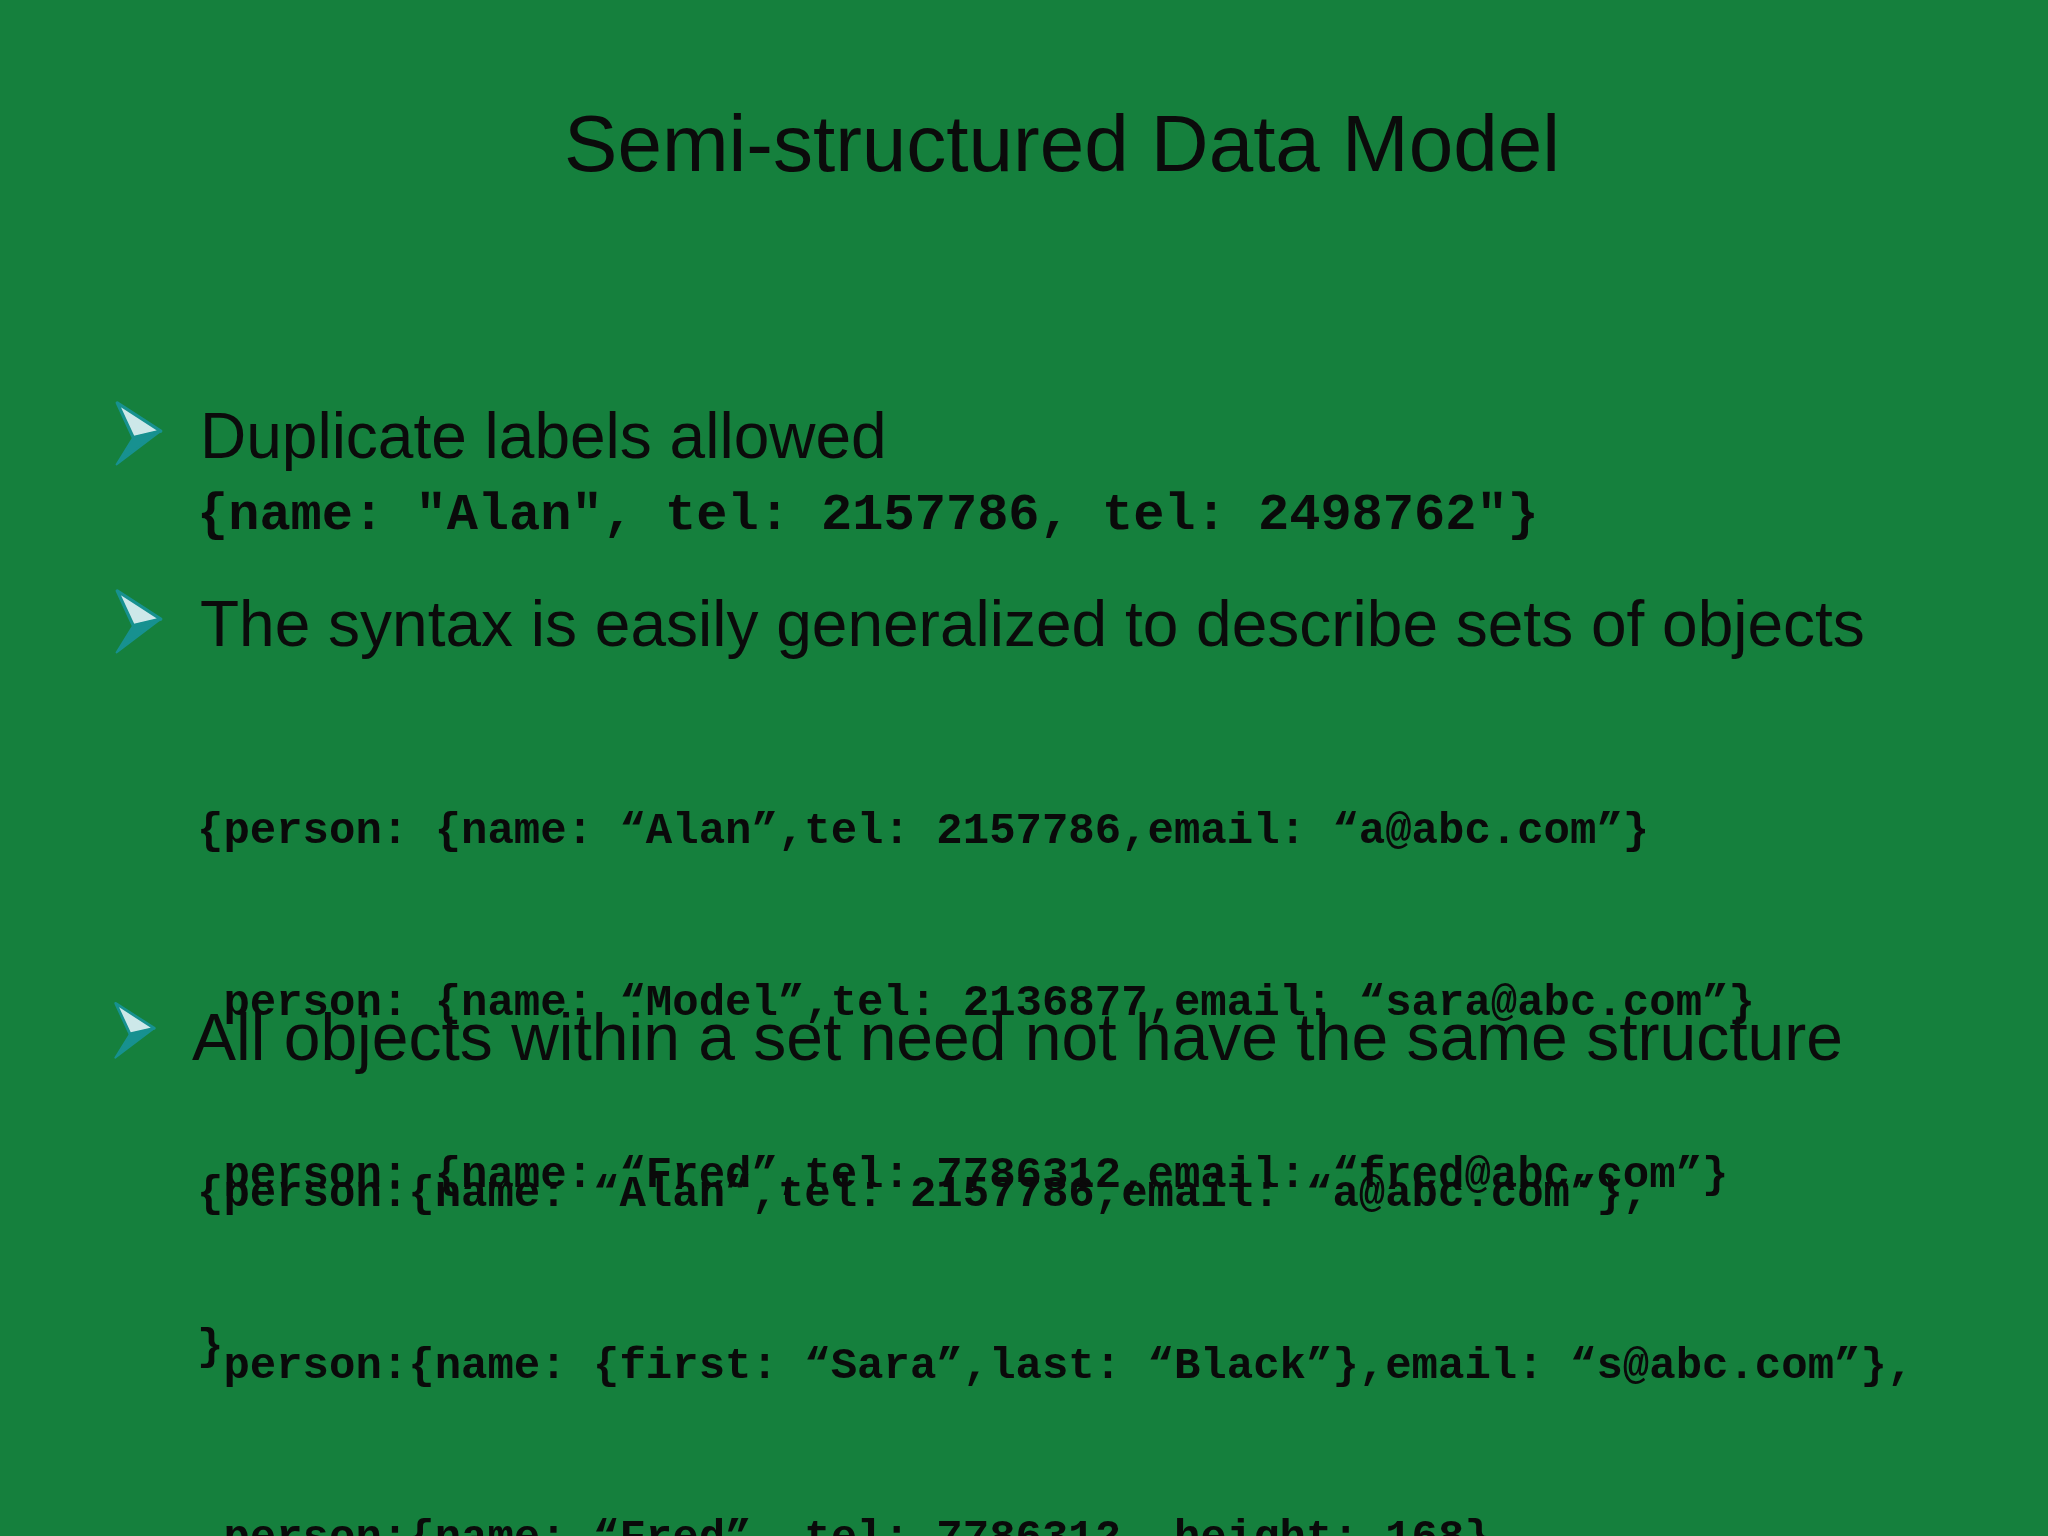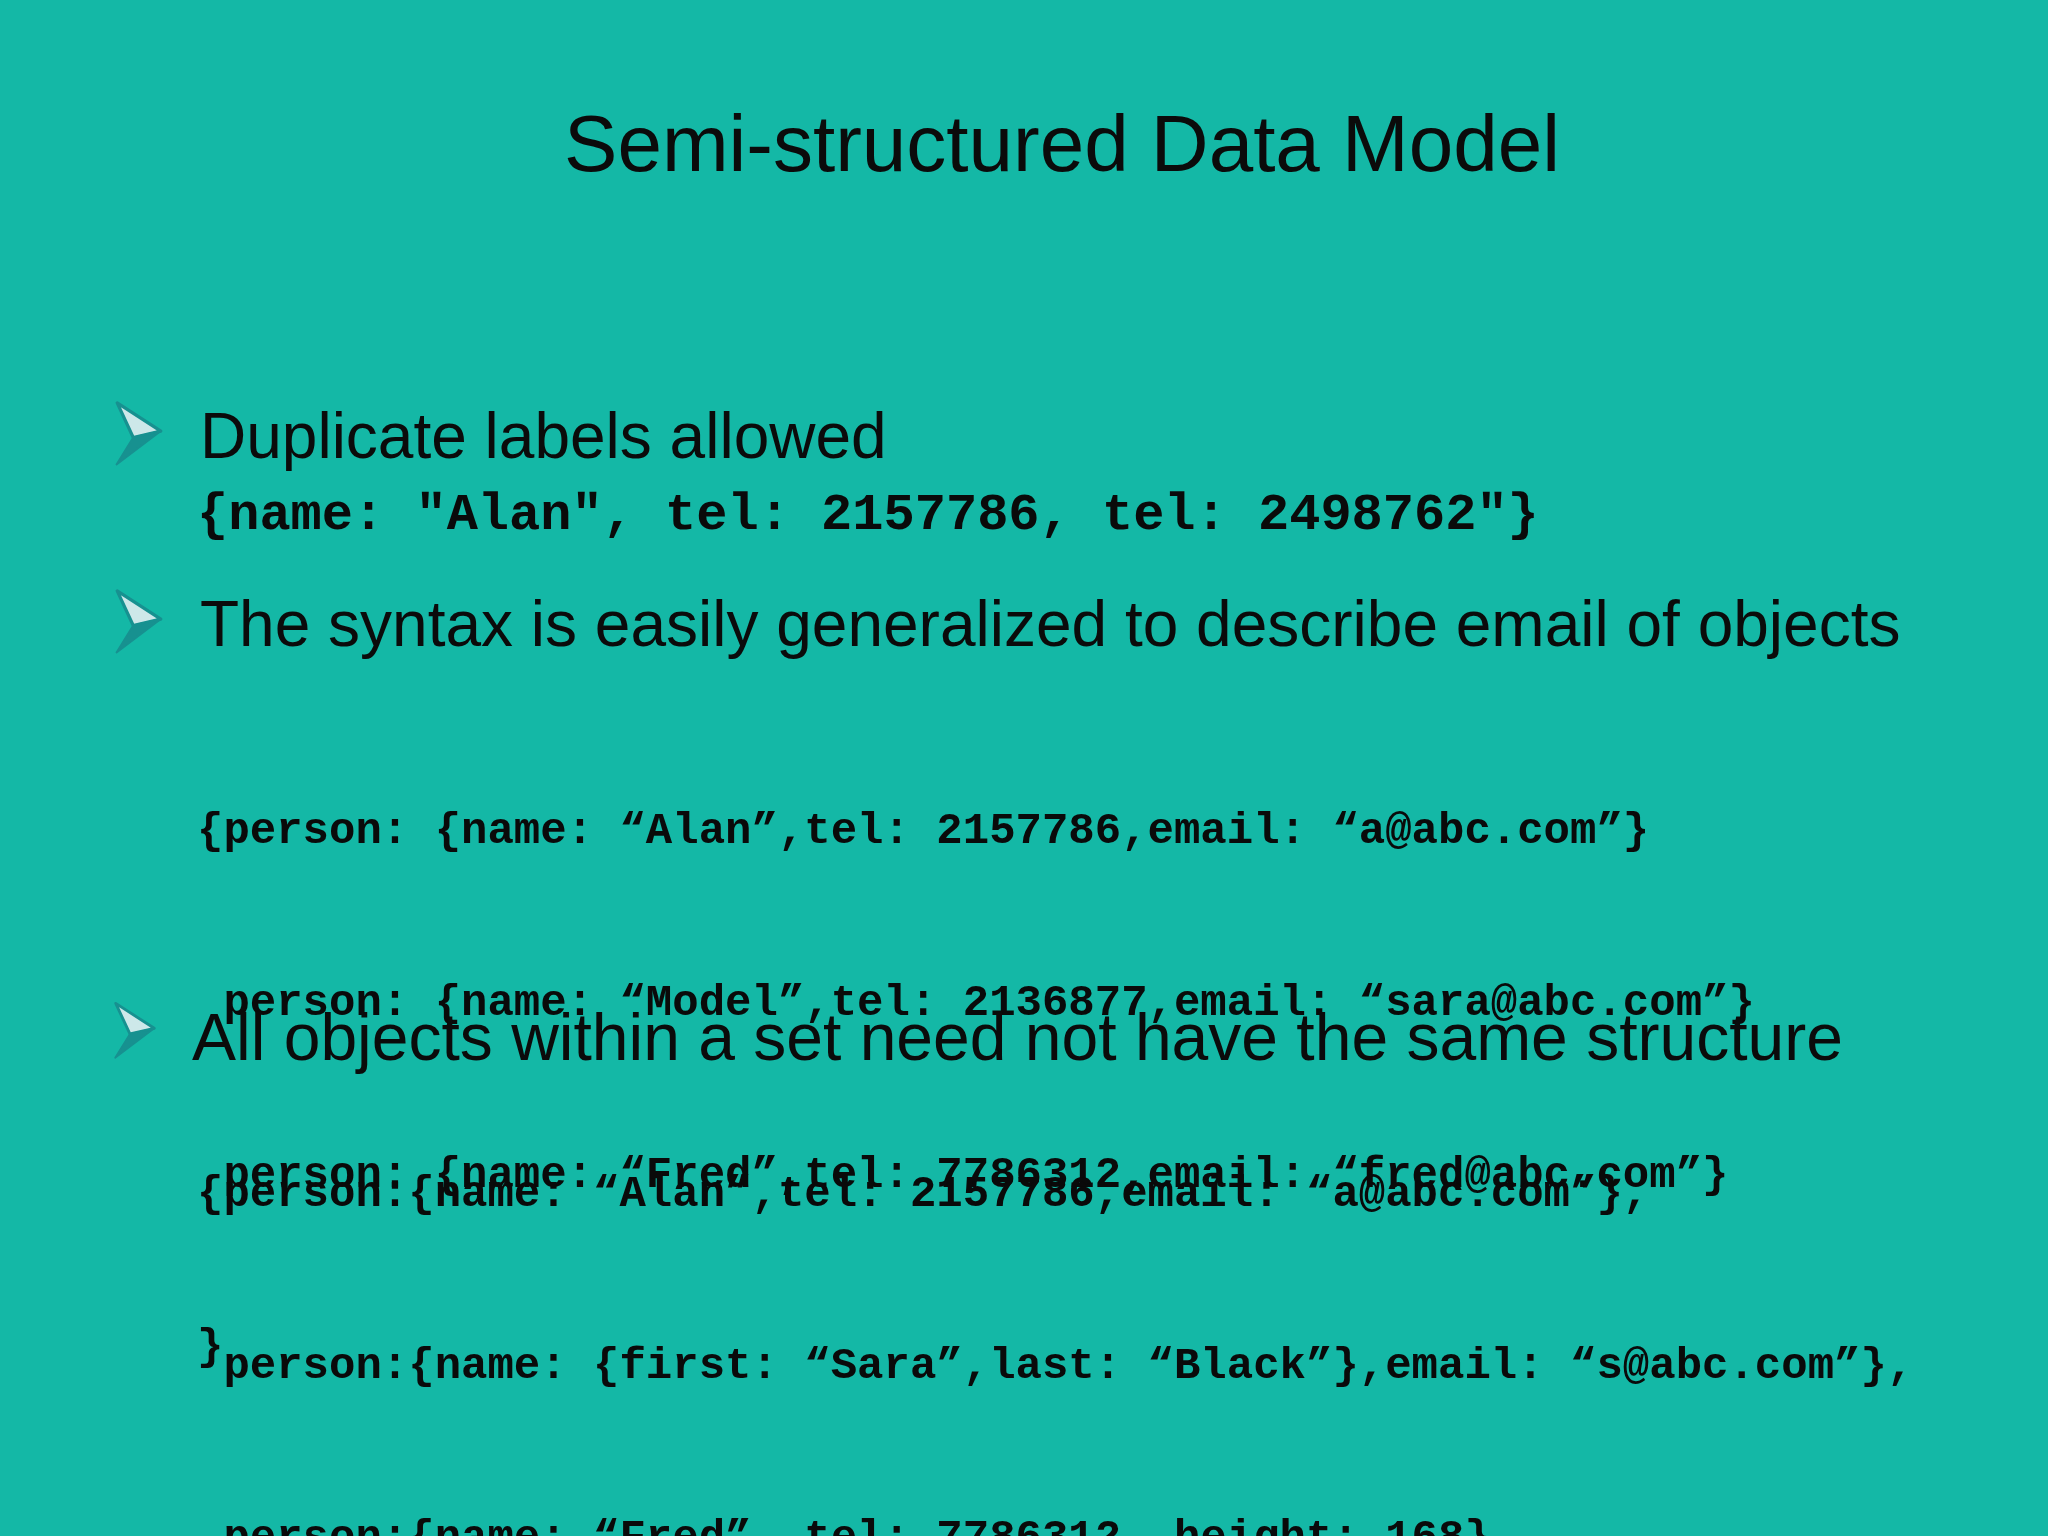--- a/index.html
+++ b/index.html
@@ -2,21 +2,21 @@
 <html><head>
 <meta charset="utf-8">
 <style>
   html, body { margin: 0; padding: 0; }
   body { font-family: "Liberation Sans", sans-serif; }
 
   .slide {
     position: relative;
     width: 2048px;
     height: 1536px;
-    background: #14b8a6;
+    background: #15803d;
     overflow: hidden;
     color: #0b0b0b;
   }
 
   .title {
     position: absolute;
     top: 98px;
     left: 38px;
     width: 2048px;
     text-align: center;
@@ -74,21 +74,21 @@
 
   <div class="code code-single" style="top: 486px;">{name: "Alan", tel: 2157786, tel: 2498762"}</div>
 
   <div class="bullet bullet-l1" style="top: 560px;">
     <span class="arrow">
       <svg viewBox="0 0 100 106" aria-hidden="true">
         <path d="M16 6 L84 50 L41 60 Z" fill="#cde8e9" stroke="#179190" stroke-width="5" stroke-linejoin="round"></path>
         <path d="M41 60 L84 50 L15 102 Z" fill="#179190" stroke="#179190" stroke-width="3" stroke-linejoin="round"></path>
       </svg>
     </span>
-    <span>The syntax is easily generalized to describe email of objects</span>
+    <span>The syntax is easily generalized to describe sets of objects</span>
   </div>
 
   <div class="code code-block" style="top: 695px;">
     <div class="code-line">{person: {name: “Alan”,tel: 2157786,email: “a@abc.com”}</div>
     <div class="code-line"> person: {name: “Model”,tel: 2136877,email: “sara@abc.com”}</div>
     <div class="code-line"> person: {name: “Fred”,tel: 7786312,email: “fred@abc.com”}</div>
     <div class="code-line">}</div>
   </div>
 
   <div class="bullet bullet-l2" style="top: 972px;">

